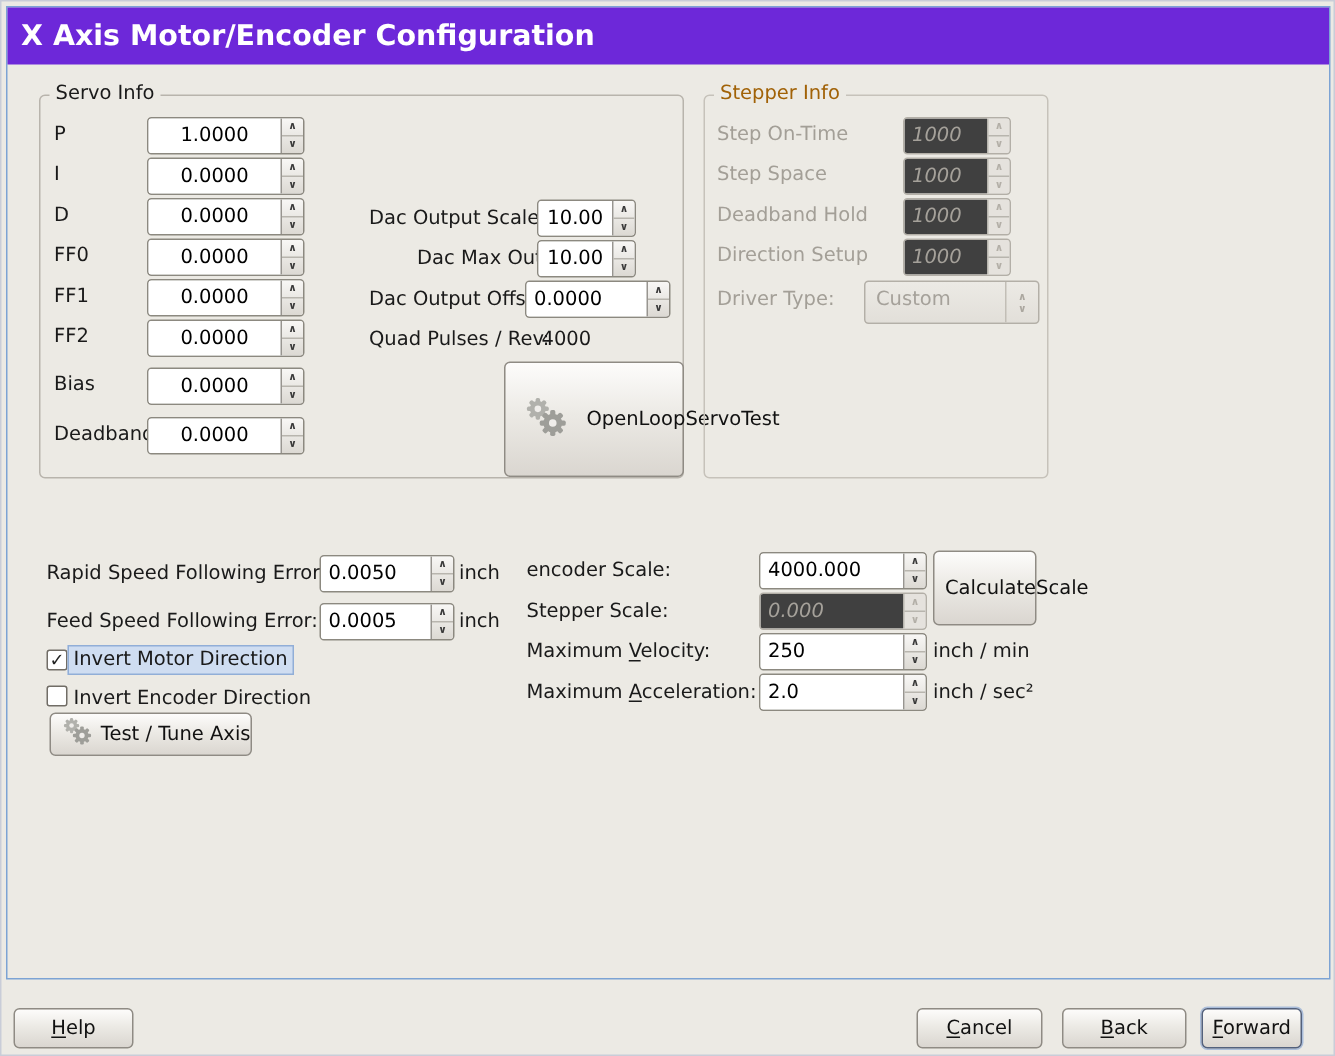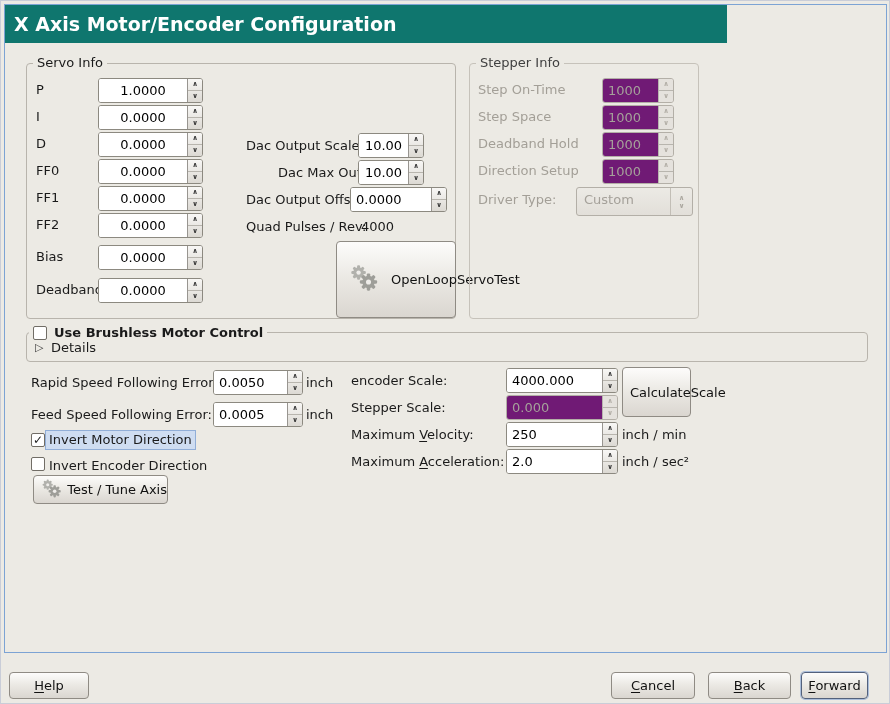--- a/index.html
+++ b/index.html
@@ -4,38 +4,38 @@
 <style>
   html,body{margin:0;padding:0;background:#fff;}
   *{box-sizing:border-box;}
   .window{
     position:relative;width:890px;height:704px;
     background:#eceae4;border:1px solid #c9cdd8;overflow:hidden;
     font-family:"DejaVu Sans","Liberation Sans",sans-serif;font-size:13px;color:#1a1a1a;
   }
   .content-border{position:absolute;left:3px;top:3px;width:883px;height:649px;border:1px solid #7ca3d4;}
   .titlebar{
-    position:absolute;left:4px;top:4px;width:722px;height:38px;background:#0f766e;
+    position:absolute;left:4px;top:4px;width:881px;height:38px;background:#6d28d9;
     color:#ffffff;font-size:19px;font-weight:bold;display:flex;align-items:center;padding-left:9px;
   }
   .lbl{position:absolute;white-space:nowrap;line-height:16px;}
   .lbl.dis{color:#a39f97;}
   .frame{position:absolute;border:1px solid #b8b4ac;border-radius:4px;}
   .frame.dis{border-color:#c6c2ba;}
   .legend{position:absolute;top:-9px;left:6px;background:#eceae4;padding:0 4px;line-height:16px;white-space:nowrap;}
-  .legend.dis{color:#404040;}
+  .legend.dis{color:#a16207;}
   
   .spinbox{position:absolute;display:flex;height:25px;border:1px solid #8c8980;border-radius:3px;background:#fff;overflow:hidden;}
   .spinbox .val{flex:1;line-height:23px;padding:0 5px;background:#fff;color:#000;overflow:hidden;white-space:nowrap;}
   .spinbox.center .val{text-align:center;}
   .spinbox .spin{width:15px;display:flex;flex-direction:column;border-left:1px solid #989590;background:linear-gradient(#f8f7f5,#dcd9d3);}
   .spin span{flex:1;font-size:7px;line-height:11px;text-align:center;color:#3a3a3a;font-weight:bold;}
   .spin .up{border-bottom:1px solid #b8b5ae;}
   .spinbox.dis{border-color:#b3afa7;background:#e8e6e0;}
-  .spinbox.dis .val{background:#701a75;color:#a5a19a;}
+  .spinbox.dis .val{background:#404040;color:#a5a19a;font-style:italic;}
   .spinbox.dis .spin{background:#e5e2dd;border-left-color:#b8b5ae;}
   .spinbox.dis .spin span{color:#b3afa7;}
   
   .combo{position:absolute;display:flex;height:29px;border:1px solid #b3afa7;border-radius:3px;background:linear-gradient(#eceae5,#e2dfd9);overflow:hidden;}
   .combo .val{flex:1;line-height:23px;padding:0 7px;color:#a5a19a;white-space:nowrap;}
   .combo .arrows{width:22px;border-left:1px solid #c2beb6;display:flex;flex-direction:column;justify-content:center;}
   .combo .arrows span{font-size:7px;line-height:8px;text-align:center;color:#aba79f;font-weight:bold;}
   
   .btn{
     position:absolute;border:1px solid #8f8b84;border-radius:4px;
@@ -228,28 +228,20 @@
 
   <span class="lbl dis" style="left:477px;top:191px;">Driver Type:</span>
   <div class="combo" style="left:575px;top:186px;width:117px;">
     <span class="val">Custom</span>
     <span class="arrows">
         <span>∧</span>
         <span>∨</span>
       </span>
   </div>
 
-  <div class="frame" style="left:25px;top:331px;width:842px;height:30px;">
-    <span class="legend" style="left:2px;display:flex;align-items:center;height:18px;">
-      <span class="cb" style="position:static;"></span>
-      <span style="font-weight:bold;margin-left:7px;">Use Brushless Motor Control</span>
-    </span>
-    <span class="expander-icon" style="left:8px;top:8px;">▷</span>
-    <span class="lbl" style="left:24px;top:7px;">Details</span>
-  </div>
 
   <span class="lbl" style="left:30px;top:374px;">Rapid Speed Following Error:</span>
   <div class="spinbox" style="left:212px;top:369px;width:90px;">
       <span class="val">0.0050</span>
       <span class="spin">
         <span class="up">∧</span>
         <span class="down">∨</span>
       </span>
     </div>
   <span class="lbl" style="left:305px;top:374px;">inch</span>

